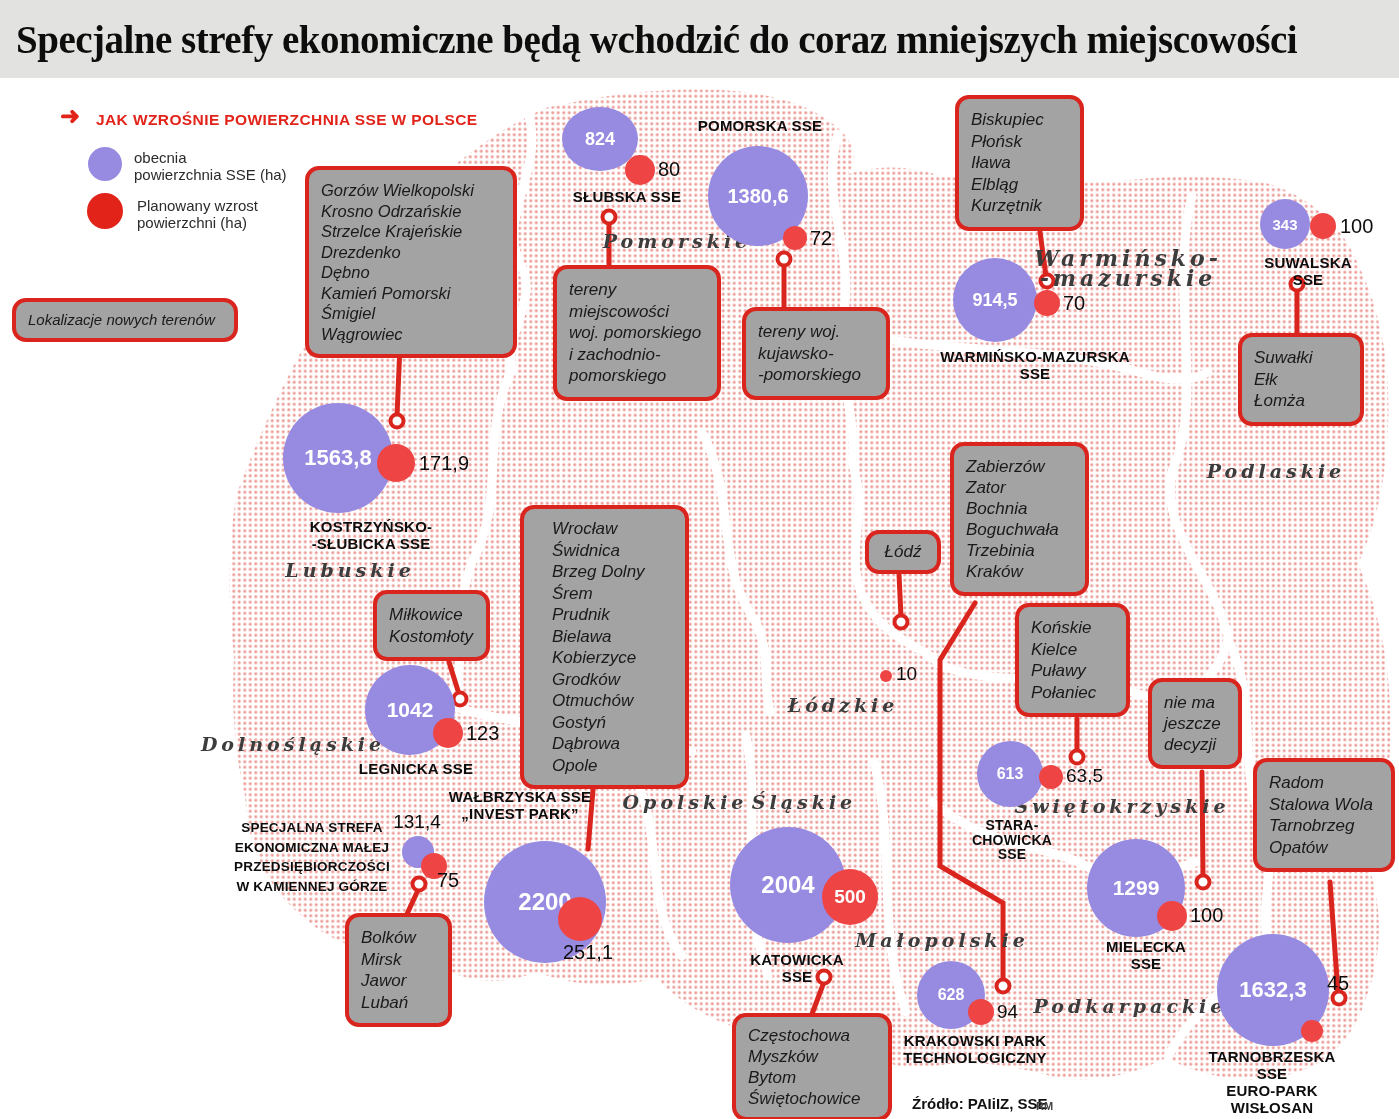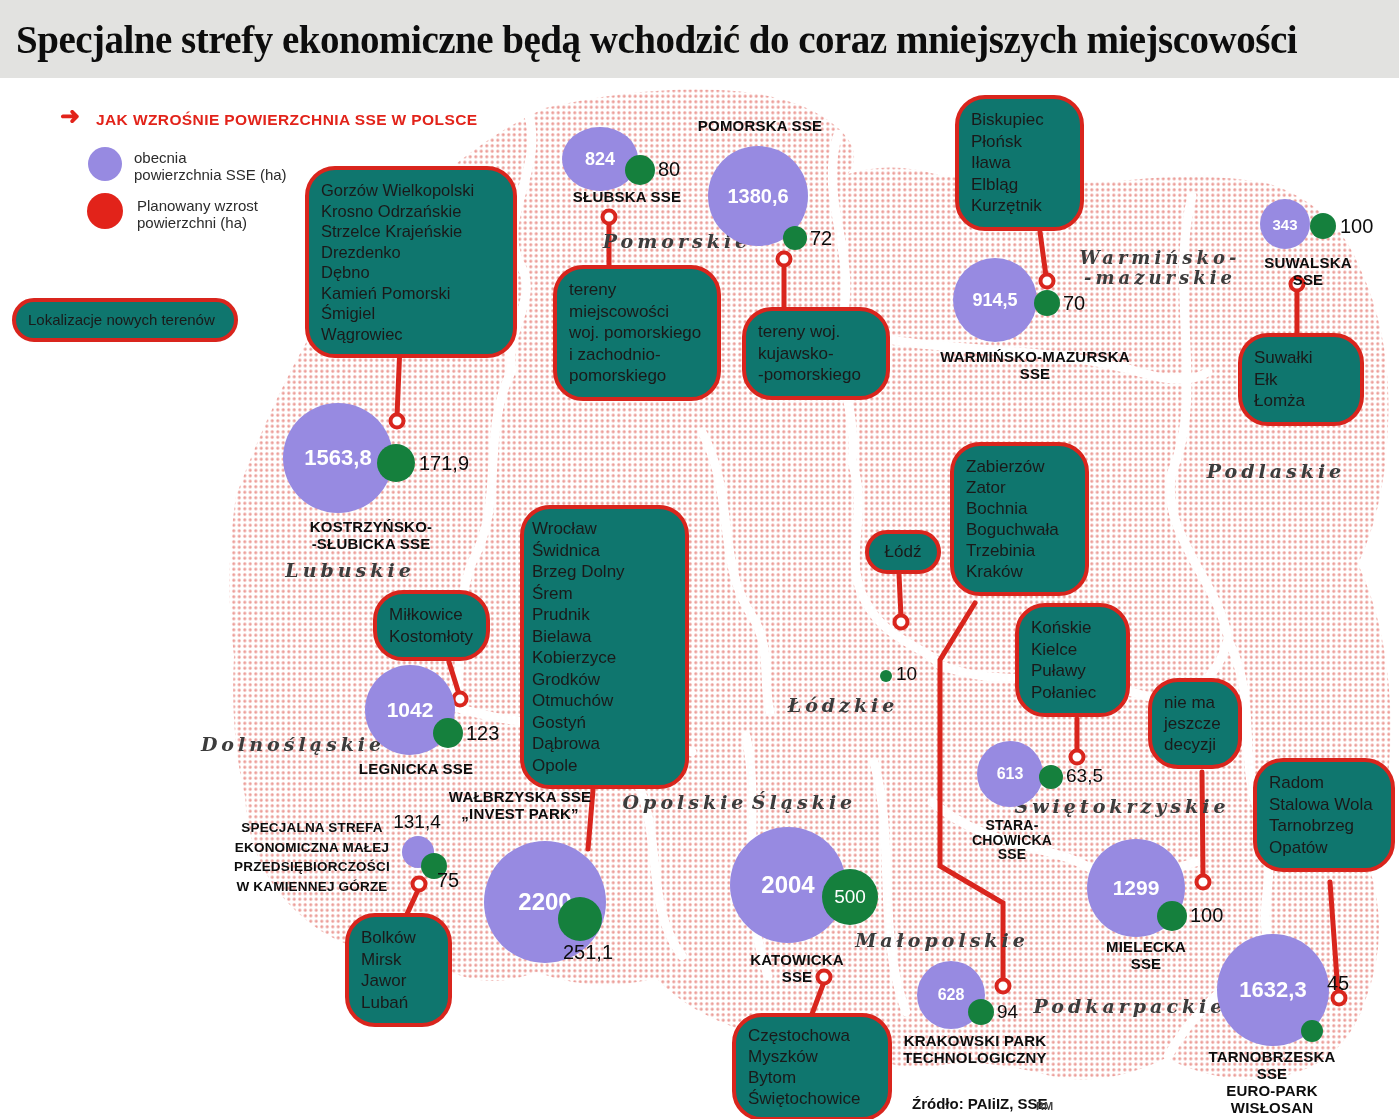--- a/index.html
+++ b/index.html
@@ -3,27 +3,27 @@
 <meta charset="utf-8">
 <style>
   html,body{margin:0;padding:0;background:#fff;}
   .stage{position:relative;width:1399px;height:1119px;background:#fff;overflow:hidden;
          font-family:"Liberation Sans",sans-serif;}
   .titlebar{position:absolute;left:0;top:0;width:1399px;height:78px;background:#e2e2e0;
             display:flex;align-items:center;z-index:40;}
   .titlebar h1{margin:0 0 0 16px;font-family:"Liberation Serif",serif;font-size:39px;
                font-weight:bold;color:#0d0d0d;letter-spacing:-0.5px;white-space:nowrap;}
   svg.map{position:absolute;left:0;top:0;z-index:1;}
-  .box{position:absolute;background:#0f766e;border:4.5px solid #d9251d;border-radius:30px;
+  .box{position:absolute;background:#a3a3a3;border:4.5px solid #d9251d;border-radius:14px;
        padding:10px 12px;font-size:17px;line-height:21.5px;color:#1a1a1a;
-       white-space:pre-line;box-sizing:border-box;z-index:30;}
+       white-space:pre-line;box-sizing:border-box;z-index:30;font-style:italic;}
   .bub{position:absolute;border-radius:50%;background:#978ae1;color:#fff;font-weight:bold;
        display:flex;align-items:center;justify-content:center;z-index:10;letter-spacing:0;}
-  .grow{position:absolute;border-radius:50%;background:#15803d;z-index:12;display:flex;
-        align-items:center;justify-content:center;color:#fff;font-weight:normal;}
+  .grow{position:absolute;border-radius:50%;background:#ef4444;z-index:12;display:flex;
+        align-items:center;justify-content:center;color:#fff;font-weight:bold;}
   .glabel{position:absolute;font-weight:normal;font-size:20px;color:#0d0d0d;z-index:13;white-space:nowrap;}
   .tc{transform:translateX(-50%);}
   .cap{position:absolute;transform:translateX(-50%);text-align:center;font-weight:bold;
        font-size:15px;line-height:17px;letter-spacing:0.2px;color:#0d0d0d;
        white-space:pre-line;z-index:11;}
   .region{position:absolute;transform:translateX(-50%);font-family:"DejaVu Serif",serif;
           font-style:italic;font-weight:bold;font-size:19px;letter-spacing:4px;color:#3c3c3c;
           white-space:pre-line;text-align:center;z-index:5;line-height:20px;}
   .lg-arrow{position:absolute;left:60px;top:102px;color:#e2231a;font-size:24px;font-weight:bold;z-index:20;}
   .lg-head{position:absolute;left:96px;top:111px;color:#e2231a;font-weight:bold;font-size:15.5px;
@@ -111,33 +111,33 @@
   <div class="lg-head">JAK WZROŚNIE POWIERZCHNIA SSE W POLSCE</div>
   <div class="sw" style="left:88px;top:147px;width:34px;height:34px;background:#978ae1;"></div>
   <div class="lg-label" style="left:134px;top:149px;">obecnia
 powierzchnia SSE (ha)</div>
   <div class="sw" style="left:87px;top:193px;width:36px;height:36px;background:#e2231a;"></div>
   <div class="lg-label" style="left:137px;top:197px;">Planowany wzrost
 powierzchni (ha)</div>
   <div class="box" style="left:12px;top:298px;width:226px;font-size:15px;line-height:18px;padding:9px 12px;">Lokalizacje nowych terenów</div>
 
   <div class="region" style="left:677px;top:231px;">Pomorskie</div>
-  <div class="region" style="left:1160px;top:248px;font-size:18px;">Warmińsko-
+  <div class="region" style="left:1128px;top:248px;font-size:22px;">Warmińsko-
 -mazurskie</div>
   <div class="region" style="left:1276px;top:461px;">Podlaskie</div>
   <div class="region" style="left:350px;top:560px;">Lubuskie</div>
   <div class="region" style="left:293px;top:734px;">Dolnośląskie</div>
   <div class="region" style="left:685px;top:792px;">Opolskie</div>
   <div class="region" style="left:804px;top:792px;">Śląskie</div>
   <div class="region" style="left:843px;top:695px;">Łódzkie</div>
   <div class="region" style="left:1122px;top:796px;">Świętokrzyskie</div>
   <div class="region" style="left:942px;top:930px;">Małopolskie</div>
   <div class="region" style="left:1130px;top:996px;">Podkarpackie</div>
 
-  <div class="bub" style="left:562px;top:107px;width:76px;height:64px;font-size:18px;margin-top:20px;">824</div>
+  <div class="bub" style="left:562px;top:107px;width:76px;height:64px;font-size:18px;">824</div>
   <div class="grow" style="left:625px;top:155px;width:30px;height:30px;"></div>
   <div class="glabel" style="left:658px;top:158px;">80</div>
   <div class="cap" style="left:627px;top:188px;">SŁUBSKA SSE</div>
 
   <div class="cap" style="left:760px;top:117px;">POMORSKA SSE</div>
   <div class="bub" style="left:708px;top:146px;width:100px;height:100px;font-size:20px;">1380,6</div>
   <div class="grow" style="left:783px;top:226px;width:24px;height:24px;"></div>
   <div class="glabel" style="left:810px;top:227px;">72</div>
 
   <div class="bub" style="left:953px;top:258px;width:84px;height:84px;font-size:18px;">914,5</div>
@@ -247,21 +247,21 @@
 Połaniec</div>
   <div class="box" style="left:1253px;top:758px;width:142px;">Radom
 Stalowa Wola
 Tarnobrzeg
 Opatów</div>
   <div class="box" style="left:1148px;top:678px;width:94px;line-height:21px;">nie ma
 jeszcze
 decyzji</div>
   <div class="box" style="left:373px;top:590px;width:117px;">Miłkowice
 Kostomłoty</div>
-  <div class="box" style="left:520px;top:505px;width:169px;padding:9px 8px;line-height:21.5px;">Wrocław
+  <div class="box" style="left:520px;top:505px;width:169px;padding:9px 28px;line-height:21.5px;">Wrocław
 Świdnica
 Brzeg Dolny
 Śrem
 Prudnik
 Bielawa
 Kobierzyce
 Grodków
 Otmuchów
 Gostyń
 Dąbrowa

